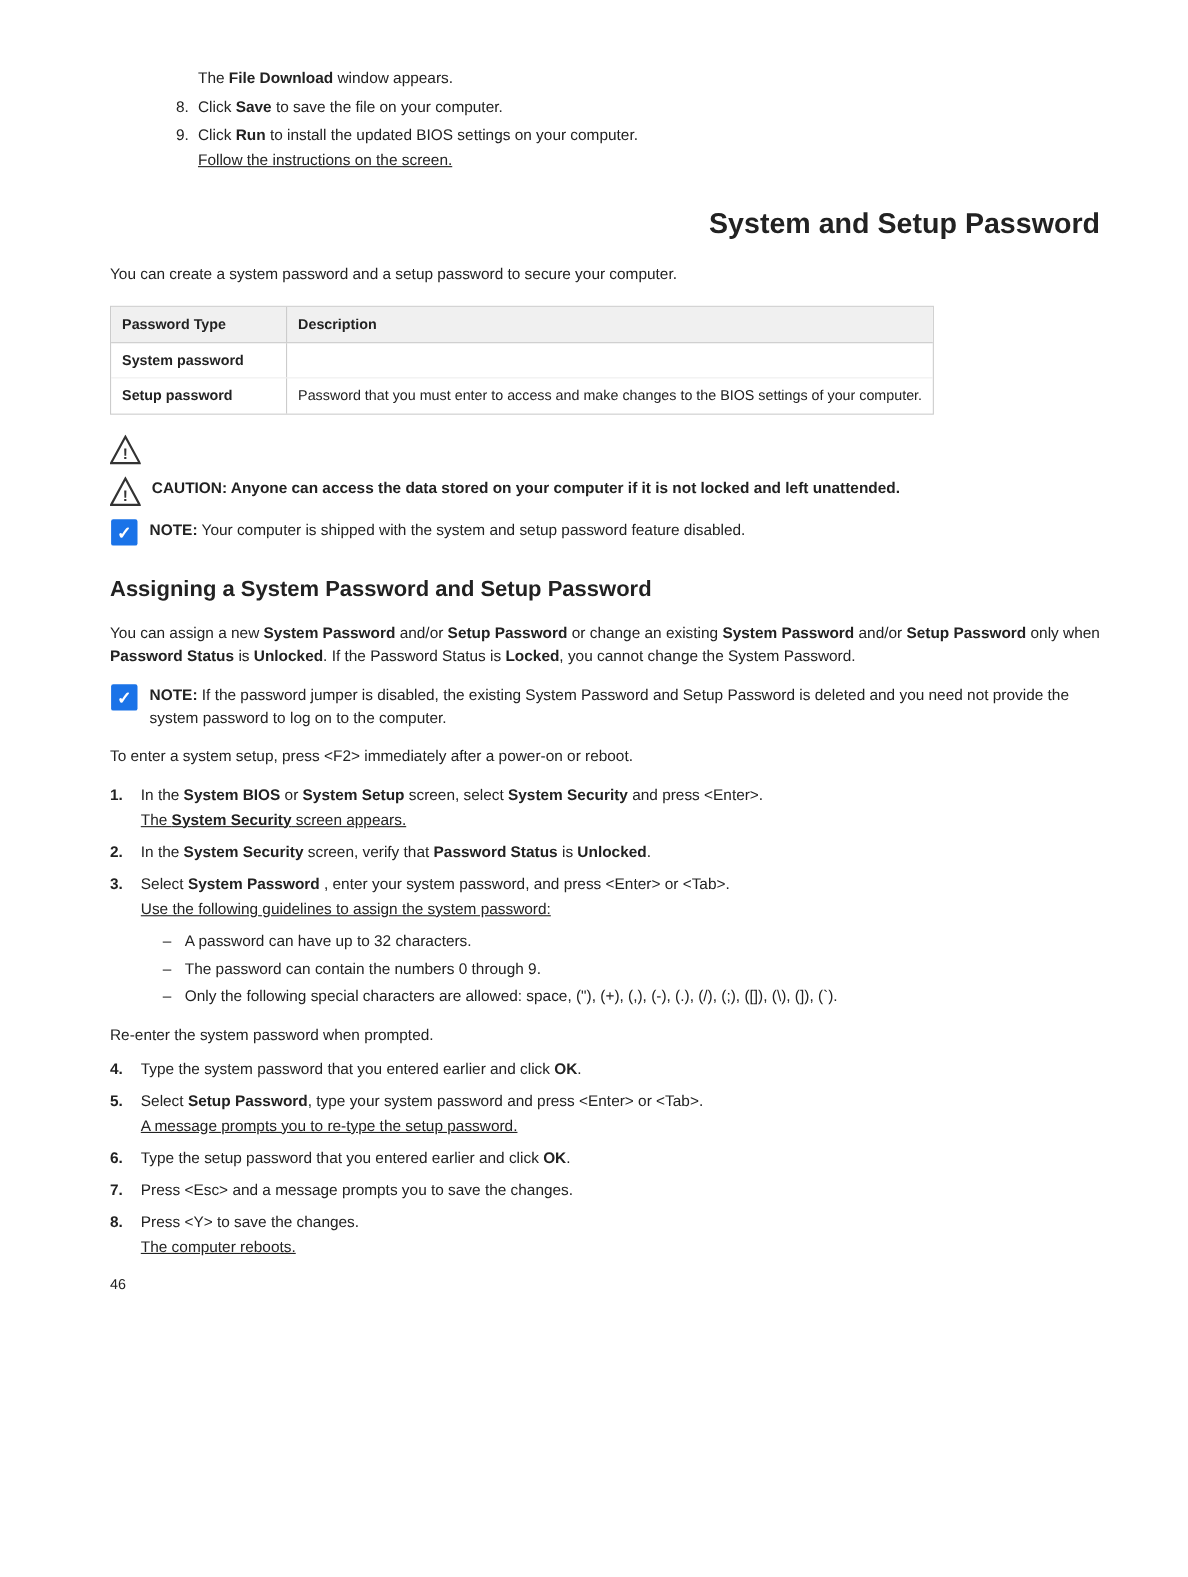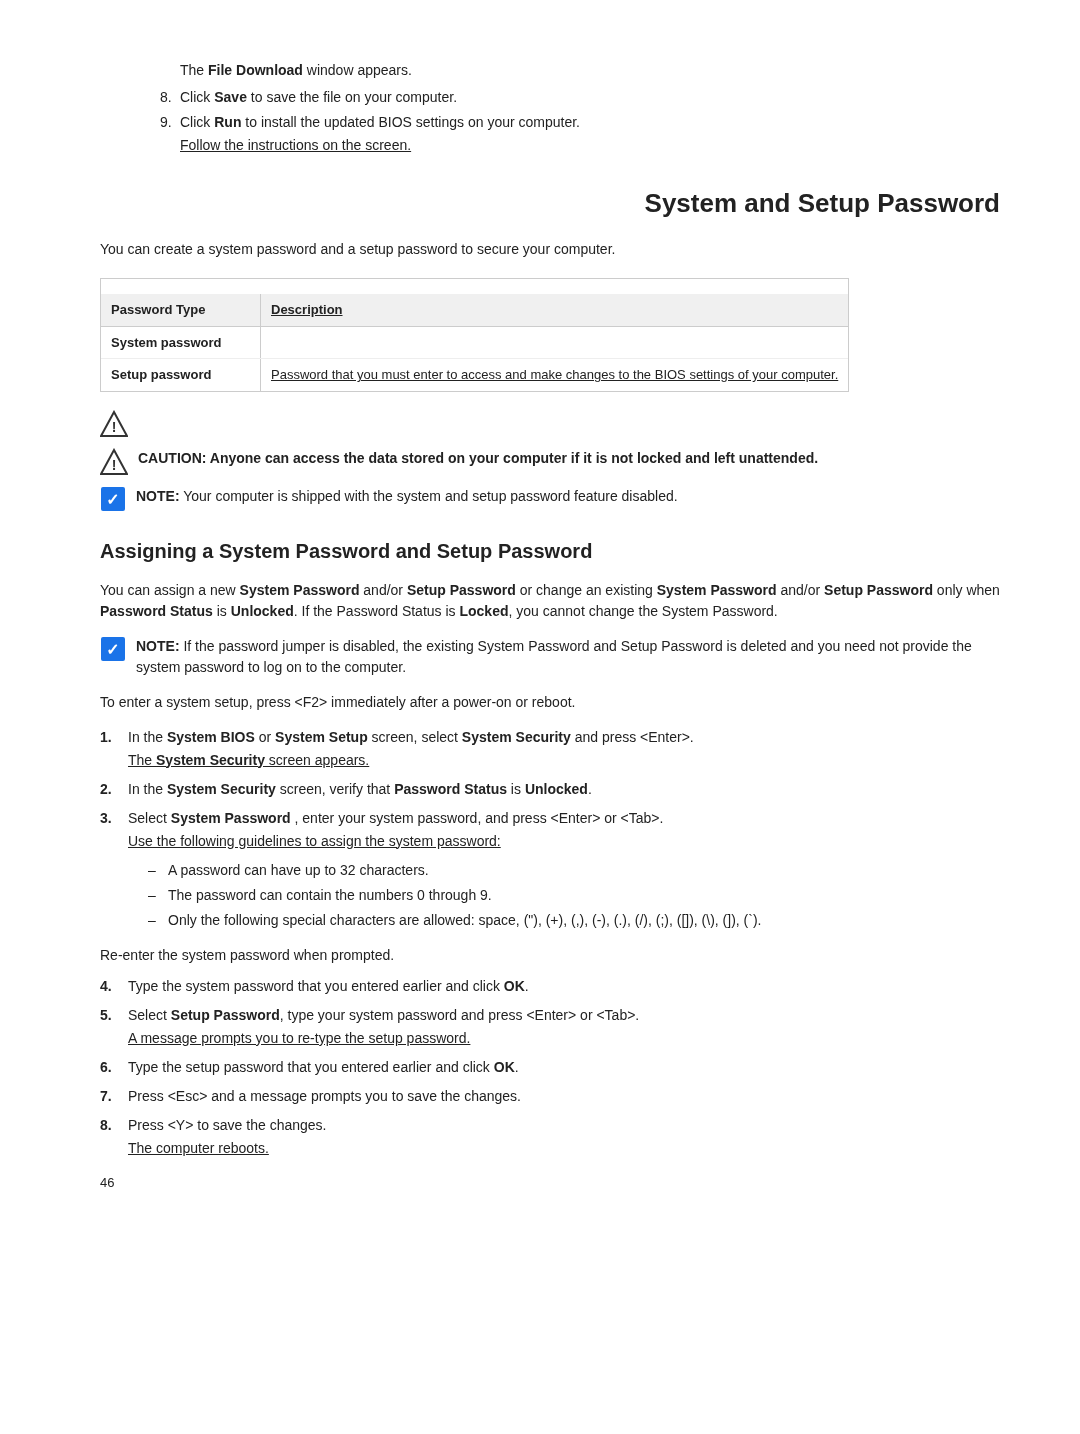--- a/index.html
+++ b/index.html
@@ -44,42 +44,40 @@
     .table-container {
       margin-bottom: 18px;
       border: 1px solid #ccc;
       display: inline-block;
       min-width: 700px;
     }
     .table-header-row {
       display: flex;
       background: #f0f0f0;
       border-bottom: 1px solid #ccc;
-      margin-top: 15px;
     }
     .table-data-row {
       display: flex;
       border-bottom: 1px solid #eee;
     }
     .table-data-row:last-child {
       border-bottom: none;
     }
     .col-type {
       width: 160px;
       padding: 6px 10px;
       font-weight: bold;
       font-size: 13px;
       border-right: 1px solid #ccc;
       flex-shrink: 0;
     }
     .col-desc {
       padding: 6px 10px;
       flex: 1;
       font-size: 13px;
-      text-decoration: underline;
     }
     .table-header-row .col-type,
     .table-header-row .col-desc {
       font-weight: bold;
       font-size: 13px;
     }
     .caution-box {
       display: flex;
       align-items: flex-start;
       margin-bottom: 10px;

